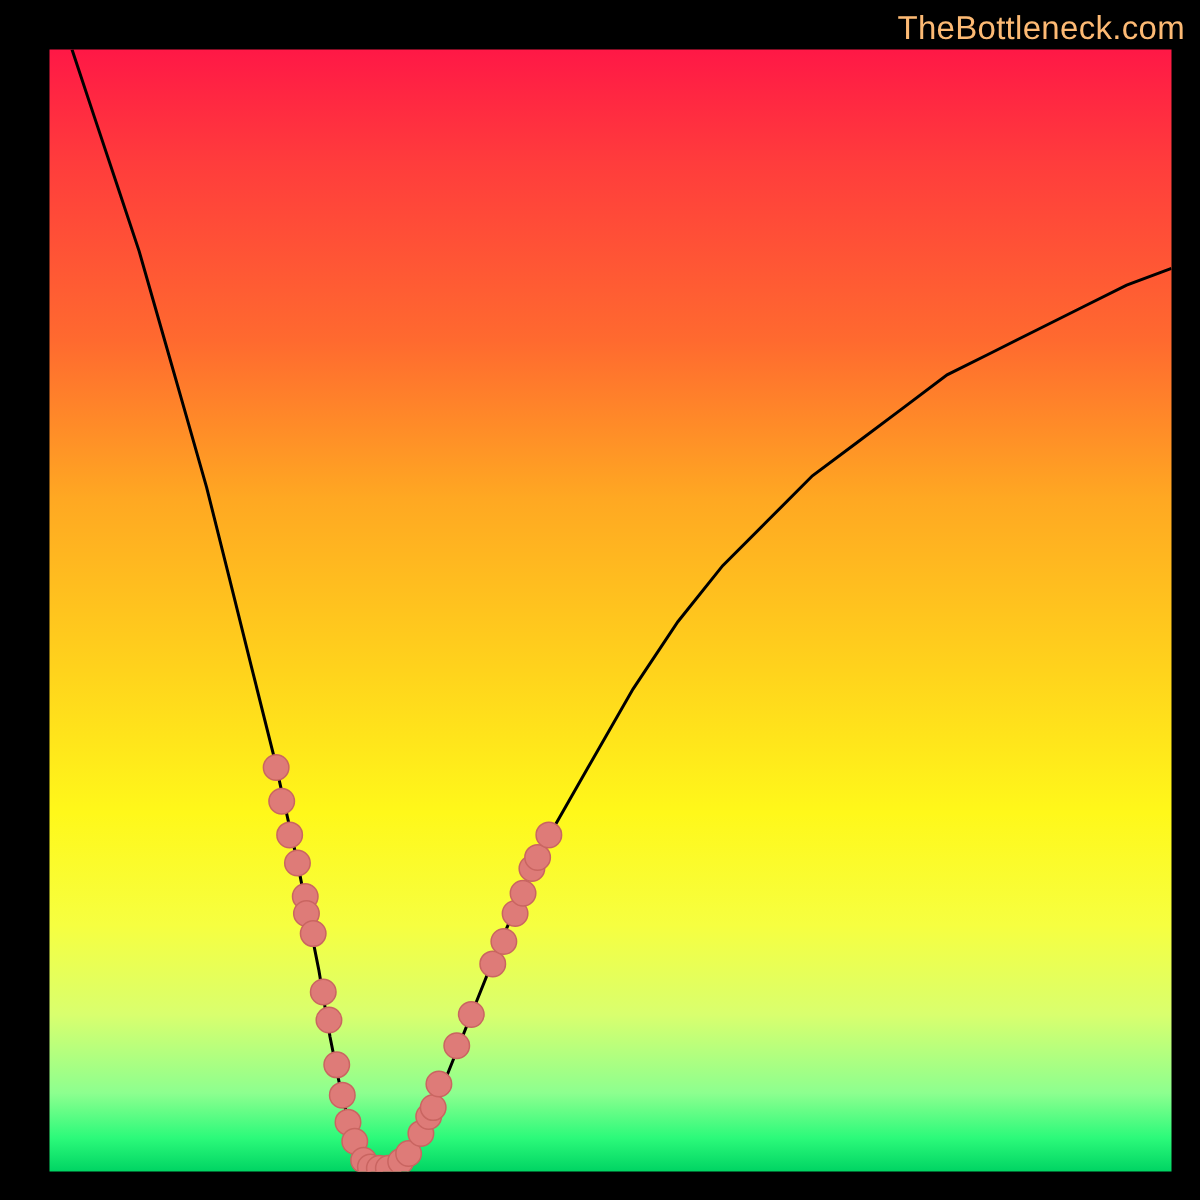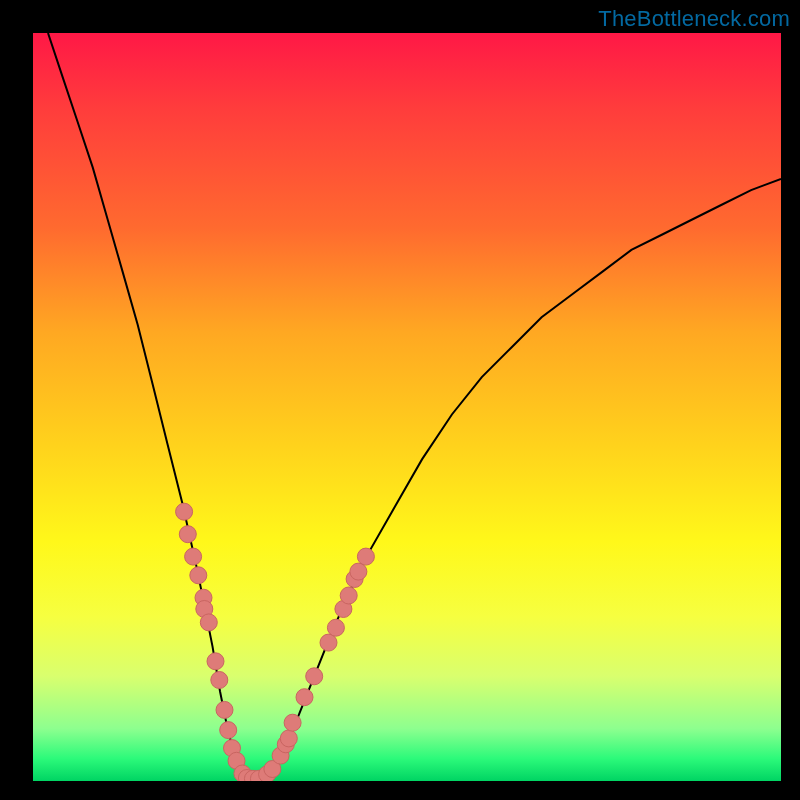--- a/index.html
+++ b/index.html
@@ -33,21 +33,21 @@
       #d9ff6e 86%,
       #8dff8f 93%,
       #2cfa7a 97%,
       #00d463 100%
     );
   }
   .watermark {
     position: absolute;
     top: 6px;
     right: 10px;
-    color: #0369a1;
+    color: #fdba74;
     font-size: 22px;
     font-weight: 500;
     letter-spacing: 0.2px;
   }
   svg {
     position: absolute;
     inset: 0;
   }
   .curve {
     fill: none;

